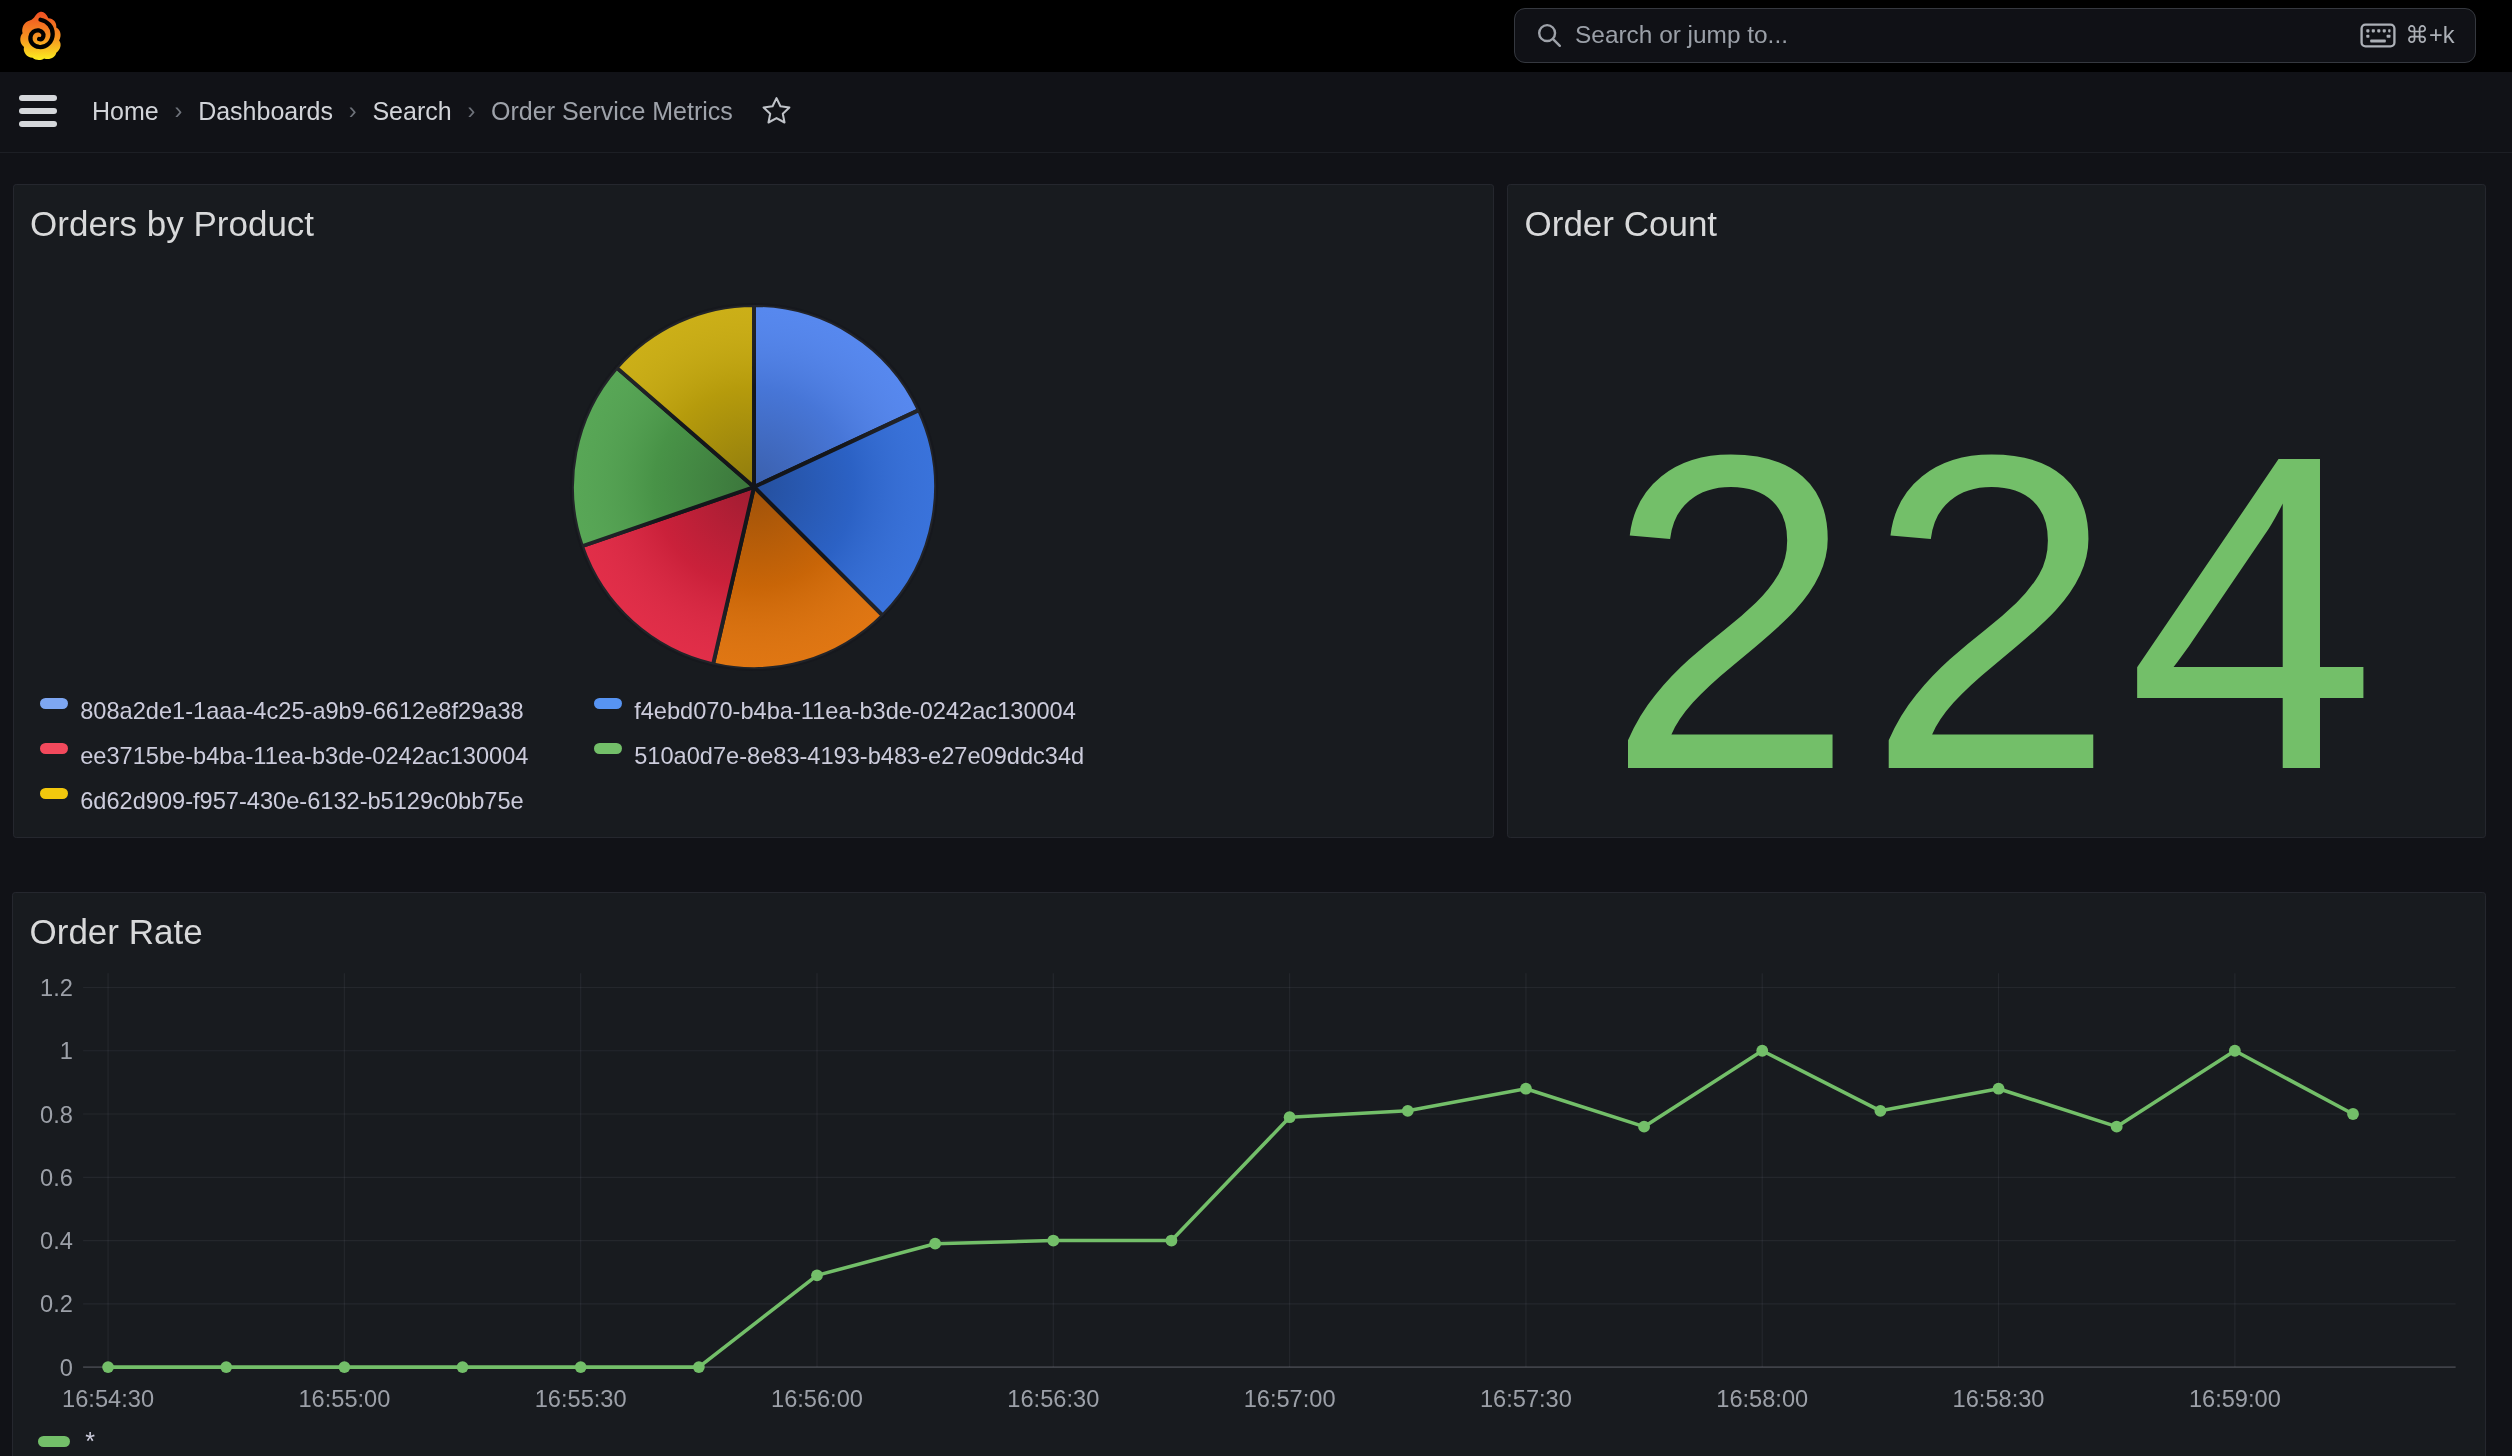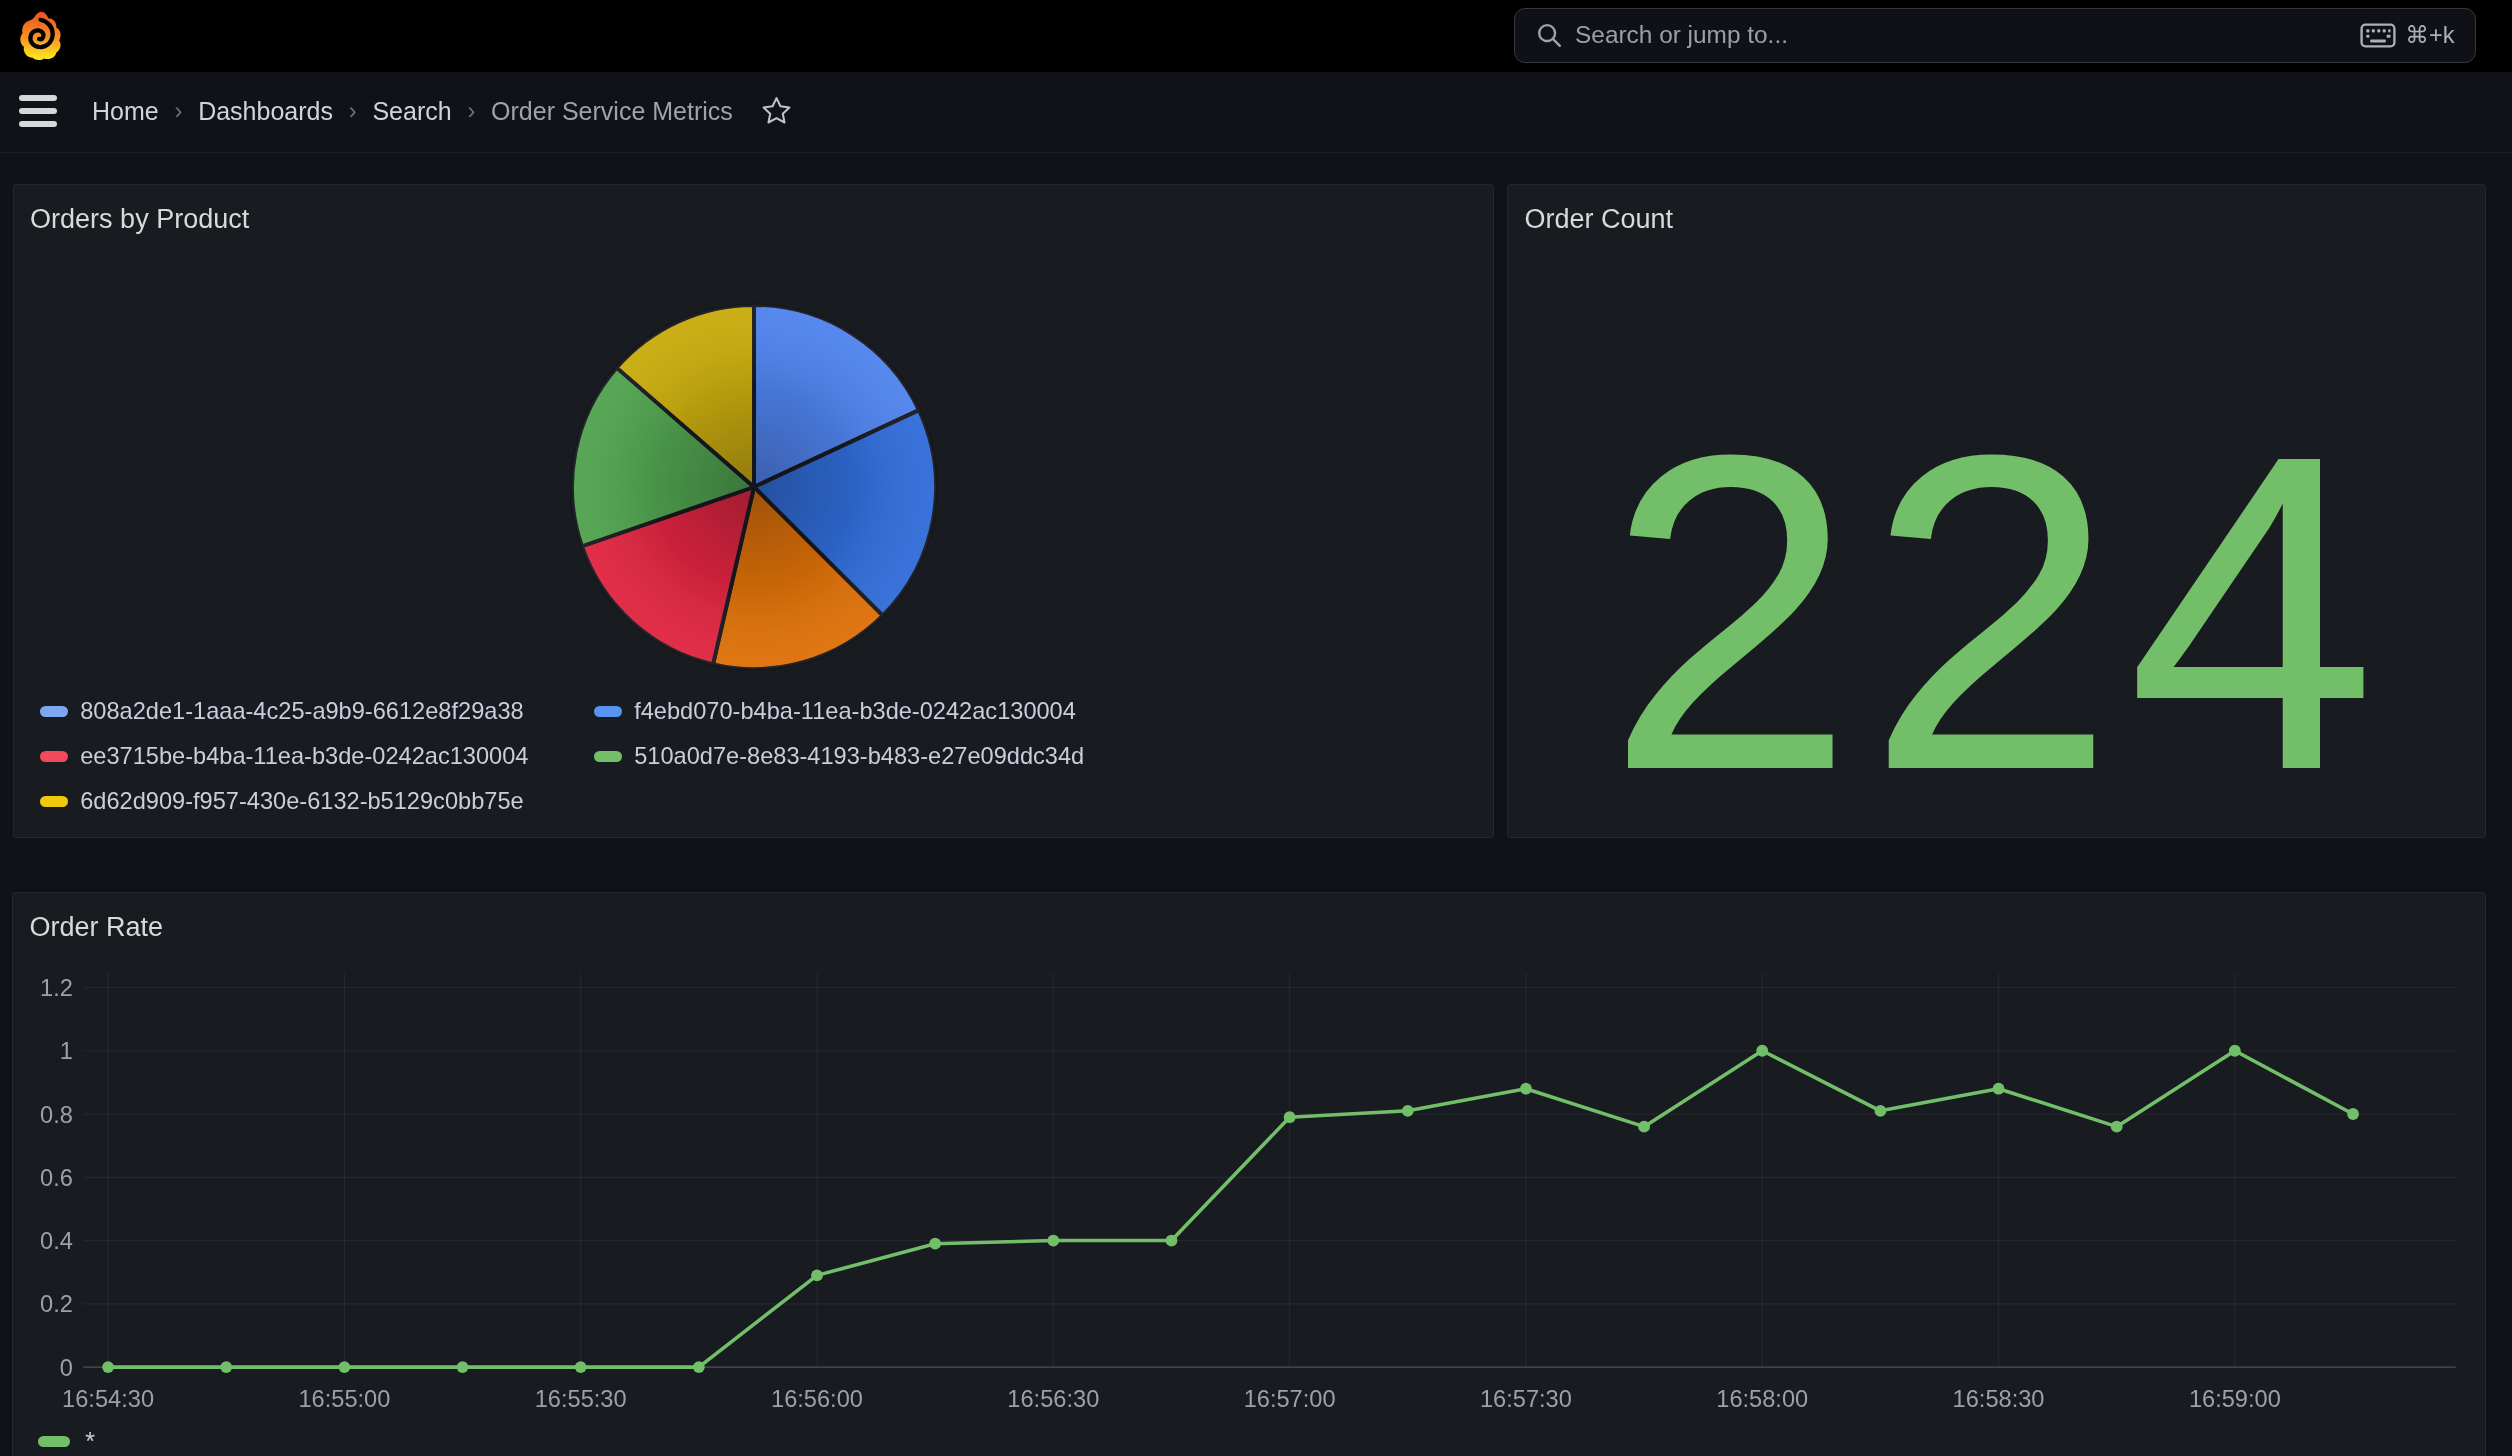--- a/index.html
+++ b/index.html
@@ -26,27 +26,27 @@
   .crumb{color:#D2D4D9;cursor:pointer;}
   .crumb.current{color:#9EA2AA;cursor:default;}
   .crumb-sep{color:#6E727A;margin:0 15.8px;font-size:23.6px;}
   .starbtn{background:none;border:none;padding:0;margin-left:27px;cursor:pointer;line-height:0;}
 
   
   .panel{position:absolute;background:#181B1F;border:1.6px solid #25272E;border-radius:3.2px;box-sizing:border-box;}
   .panel-pie {left:12.6px;top:184px;width:1481px;height:654px;}
   .panel-stat{left:1507px;top:184px;width:979px;height:654px;}
   .panel-line{left:12px;top:858px;width:2474px;height:585px;margin-top:34px;}
-  .panel h2{margin:0;position:absolute;left:16.5px;top:19px;font-size:27px;font-weight:500;color:#D8D9DA;cursor:pointer;}
+  .panel h2{margin:0;position:absolute;left:16.5px;top:19px;font-size:35px;font-weight:500;color:#D8D9DA;cursor:pointer;}
 
   
   .pie-svg{position:absolute;left:543px;top:105px;width:394px;height:394px;}
   .pie-legend{position:absolute;left:26px;top:513px;display:grid;grid-template-columns:554px auto;
     grid-auto-rows:27px;row-gap:18px;align-items:center;}
-  .li{display:flex;align-items:center;cursor:pointer;}
+  .li{display:flex;cursor:pointer;}
   .sw{display:inline-block;width:28px;height:11px;border-radius:6.3px;margin-right:12.6px;flex:0 0 auto;}
   .li span{font-size:23.6px;color:#CCCCDC;white-space:nowrap;}
 
   
   .stat-body{position:absolute;left:0;right:0;top:55px;bottom:0;display:flex;align-items:flex-end;justify-content:center;}
   .big-number{font-size:449px;font-weight:500;letter-spacing:11px;line-height:1;}
 
   
   .ts-svg{position:absolute;left:0;top:0;width:2471px;height:582px;}
   .ts-svg text{font-family:"Liberation Sans", sans-serif;}

